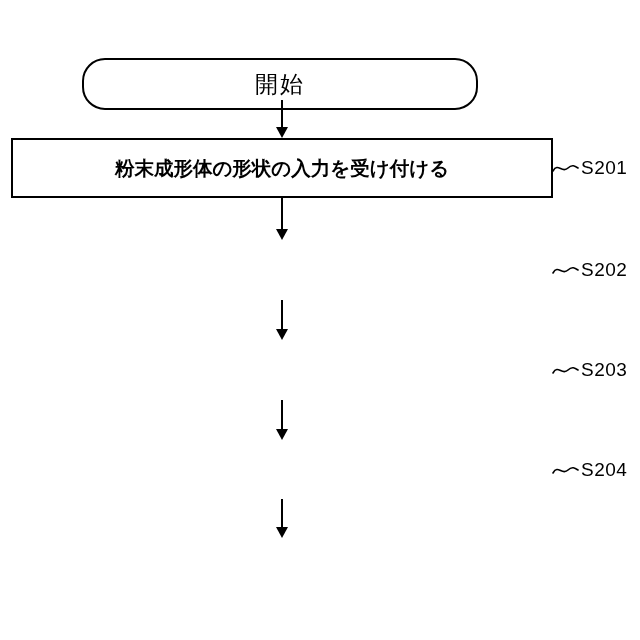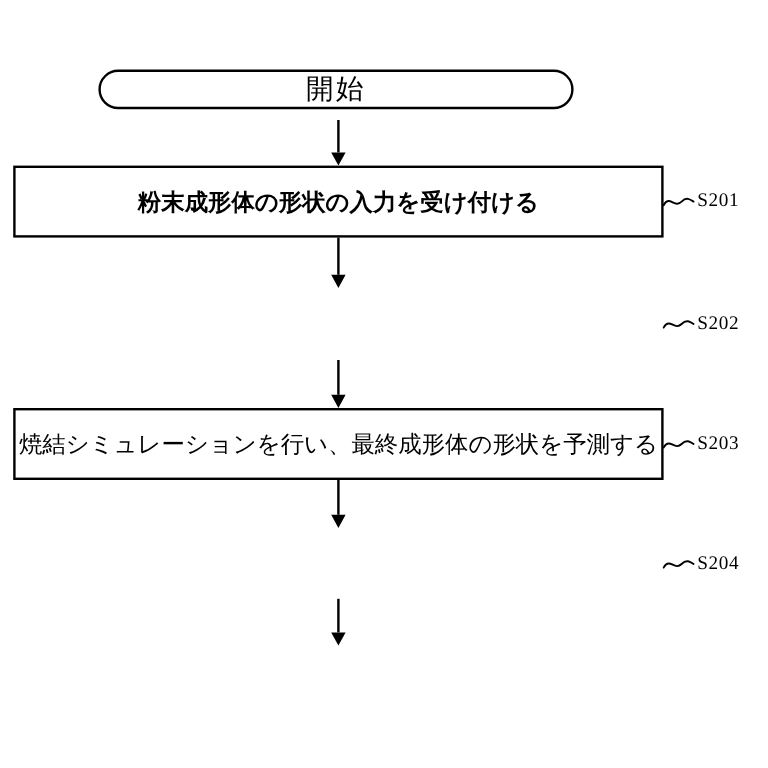--- a/index.html
+++ b/index.html
@@ -66,34 +66,33 @@
   .steplabel {
     position: absolute;
     left: 552px;
     height: 26px;
     display: flex;
     align-items: center;
     gap: 2px;
     white-space: nowrap;
   }
   .steplabel .sid {
-    font-size: 16px;
+    font-size: 19px;
     letter-spacing: 0.5px;
-    font-family: Liberation Serif, serif;
   }
   .tilde {
     display: block;
   }
 </style>
 </head>
 <body>
 
 <div class="figure">
 
-  <div class="stadium" style="left:82px; top:58px; width:396px; height:33px;">
+  <div class="stadium" style="left:82px; top:58px; width:396px; height:52px;">
     <span>開始</span>
   </div>
 
   <div class="arrow" style="top:100px; height:38px;">
     <div class="shaft"></div>
     <div class="head"></div>
   </div>
 
   <div class="procbox" style="top:138px;font-weight:bold;">
     <span>粉末成形体の形状の入力を受け付ける</span>
@@ -115,23 +114,20 @@
       <path d="M1,11 C6,2 10,14 16,8 C20,4 23,6 26,8" fill="none" stroke="#000000" stroke-width="1.6" stroke-linecap="round"></path>
     </svg>
     <span class="sid">S202</span>
   </div>
 
   <div class="arrow" style="top:300px; height:40px;">
     <div class="shaft"></div>
     <div class="head"></div>
   </div>
 
-  <div class="procbox" style="top:340px;">
-    <span>焼結シミュレーションを行い、最終成形体の形状を予測する</span>
-  </div>
   <div class="steplabel" style="top:357px;">
     <svg class="tilde" width="27" height="16" viewBox="0 0 27 16">
       <path d="M1,11 C6,2 10,14 16,8 C20,4 23,6 26,8" fill="none" stroke="#000000" stroke-width="1.6" stroke-linecap="round"></path>
     </svg>
     <span class="sid">S203</span>
   </div>
 
   <div class="arrow" style="top:400px; height:40px;">
     <div class="shaft"></div>
     <div class="head"></div>

